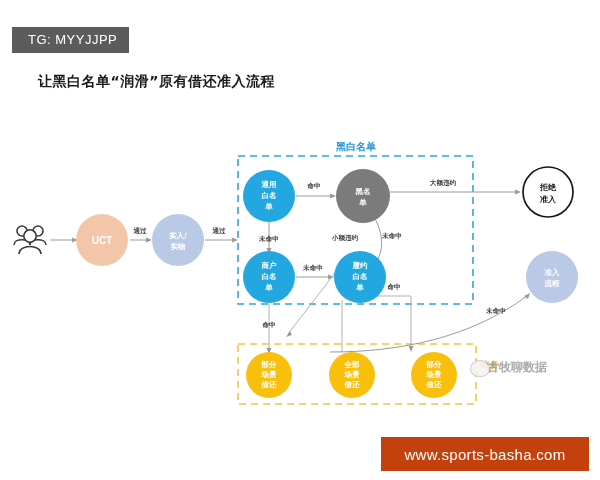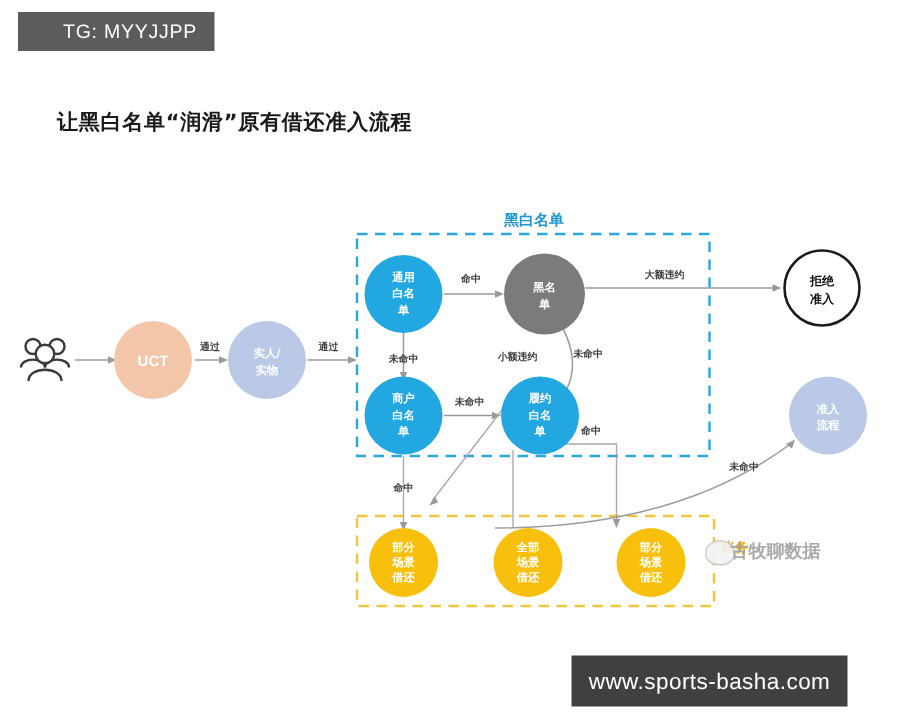--- a/index.html
+++ b/index.html
@@ -5,39 +5,39 @@
   html,body{margin:0;padding:0;}
   body{
     width:600px;height:480px;background:#ffffff;
     font-family:"DejaVu Sans","Liberation Sans",sans-serif;
     overflow:hidden;position:relative;
   }
   .stage{position:absolute;left:0;top:0;width:600px;height:480px;}
 
   
   .tag-badge{
-    position:absolute;left:12px;top:8px;
+    position:absolute;left:12px;top:27px;
     background:#5c5c5c;color:#ffffff;
     font-size:13px;letter-spacing:.5px;
-    padding:5px 12px 6px 30px;
+    padding:5px 12px 6px 16px;
     font-family:"Liberation Sans",sans-serif;
     white-space:nowrap;
   }
 
   
   .page-title{
     position:absolute;left:38px;top:73px;
     font-size:14px;font-weight:bold;color:#1a1a1a;
     letter-spacing:.5px;white-space:nowrap;
   }
 
   
   .footer-bar{
     position:absolute;left:381px;top:437px;
-    width:184px;height:34px;background:#404040;
+    width:208px;height:34px;background:#c2410c;
     color:#ffffff;font-size:15px;
     display:flex;align-items:center;justify-content:center;
     font-family:"Liberation Sans",sans-serif;
     letter-spacing:.3px;
   }
 
   
   svg.diagram{position:absolute;left:0;top:0;width:600px;height:480px;}
 
   .node-txt{

